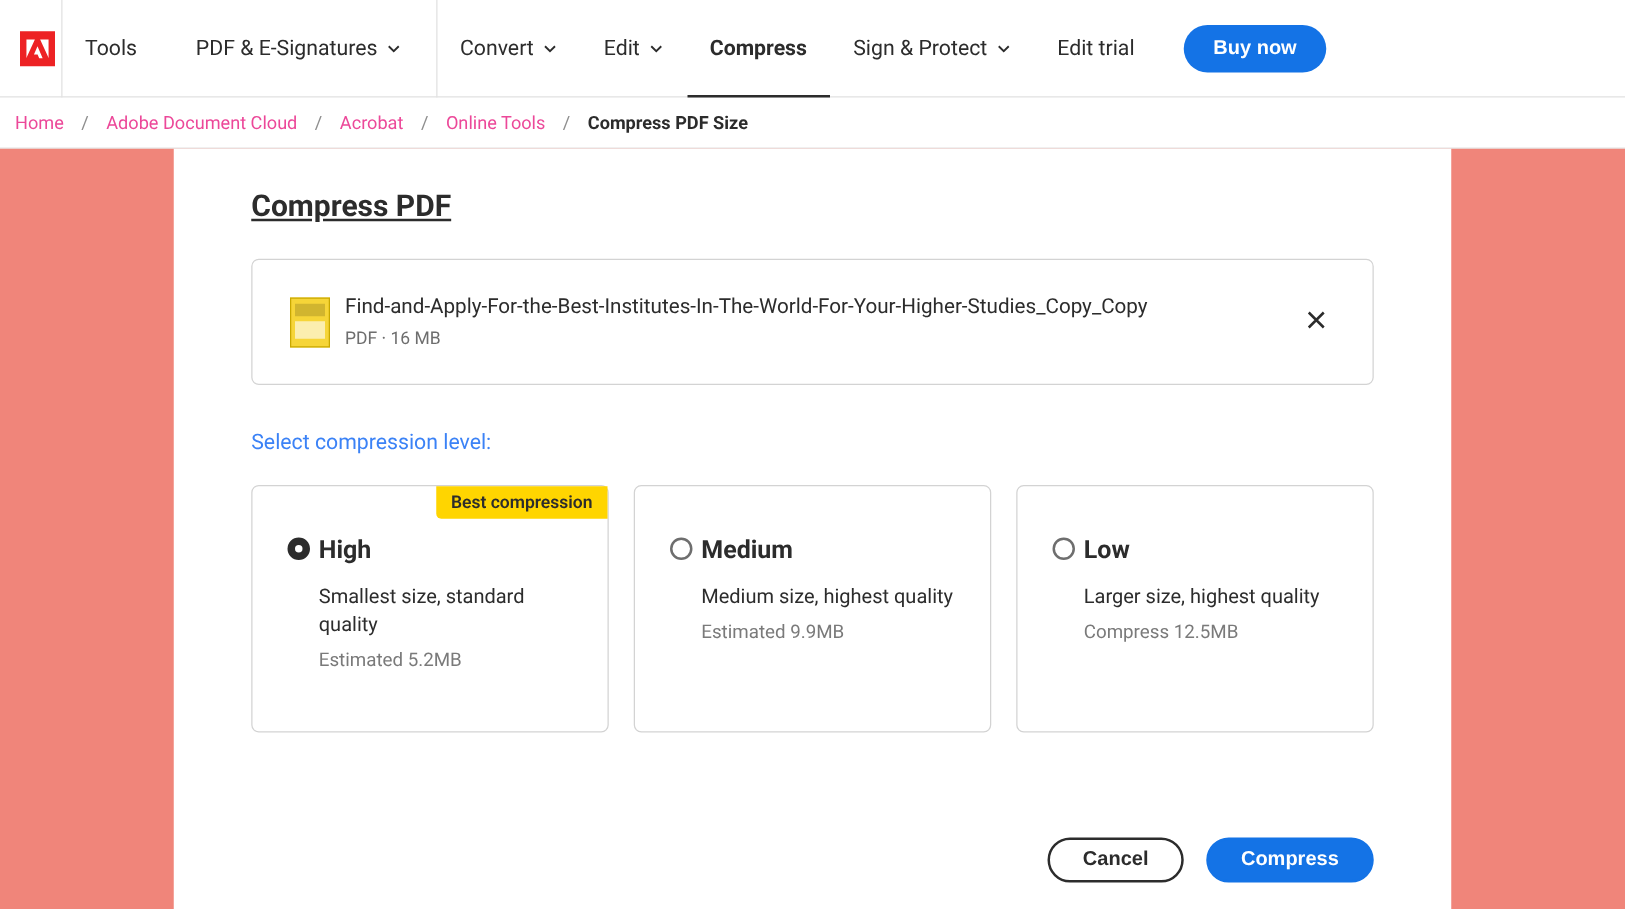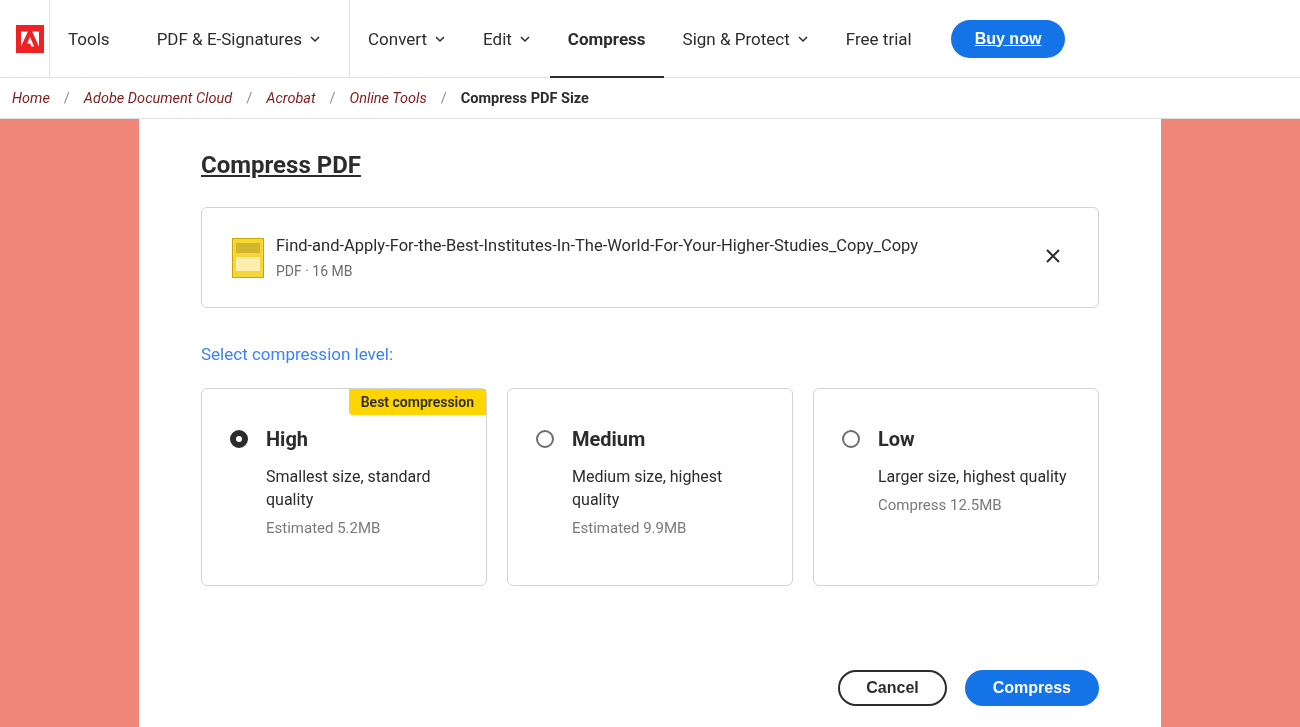--- a/index.html
+++ b/index.html
@@ -9,25 +9,25 @@
     .top-nav { display: flex; align-items: center; height: 78px; border-bottom: 1px solid #e1e1e1; padding: 0 10px 0 10px; }
     .logo-box { width: 40px; height: 78px; display: flex; align-items: center; justify-content: center; border-right: 1px solid #e1e1e1; }
     .logo-inner { width: 28px; height: 28px; background: #ed2224; display: flex; align-items: center; justify-content: center; }
     .logo-inner svg { width: 18px; height: 18px; }
     .nav-item { padding: 0 18px; height: 78px; display: flex; align-items: center; font-size: 17px; color: #2c2c2c; text-decoration: none; border-right: 1px solid transparent; position: relative; cursor: pointer; }
     .nav-item.first { padding-left: 28px; padding-right: 28px; border-right: 1px solid #e1e1e1; height: 78px; }
     .nav-item.active { font-weight: 700; }
     .nav-item.active::after { content: ''; position: absolute; bottom: 0; left: 0; right: 0; height: 2px; background: #2c2c2c; }
     .chevron { margin-left: 7px; width: 12px; height: 12px; display: inline-flex; }
     .chevron svg { width: 12px; height: 12px; }
-    .buy-btn { margin-left: 20px; background: #1473e6; color: #fff; border: none; border-radius: 20px; padding: 10px 24px; font-size: 16px; font-weight: 600; cursor: pointer; text-decoration: underline; }
+    .buy-btn { margin-left: 20px; background: #1473e6; color: #fff; border: none; border-radius: 20px; padding: 10px 24px; font-size: 16px; font-weight: 600; cursor: pointer; }
     
     
     .breadcrumb { display: flex; align-items: center; height: 41px; border-bottom: 1px solid #e1e1e1; padding: 0 12px; font-size: 14.5px; color: #505050; }
-    .breadcrumb a { color: #7f1d1d; text-decoration: none; cursor: pointer; font-style: italic; }
+    .breadcrumb a { color: #ec4899; text-decoration: none; cursor: pointer; }
     .sep { margin: 0 14px; color: #8e8e8e; }
     .breadcrumb .current { font-weight: 700; color: #2c2c2c; }
     
     
     .stage { background: #f0857a; padding: 0; min-height: 608px; display: flex; justify-content: center; }
     .panel { background: #fff; width: 1022px; padding: 32px 62px 40px 62px; }
     
     .page-title { font-size: 24px; font-weight: 700; margin-bottom: 28px; text-decoration: underline; }
     
     .file-card { border: 1px solid #d3d3d3; border-radius: 6px; padding: 28px 30px; display: flex; align-items: center; gap: 12px; }
@@ -36,21 +36,21 @@
     .file-thumb::after { content: ''; position: absolute; bottom: 6px; left: 3px; right: 3px; height: 14px; background: rgba(255,255,255,0.6); }
     .file-info { flex: 1; }
     .file-name { font-size: 16.5px; color: #2c2c2c; margin-bottom: 8px; }
     .file-meta { font-size: 14px; color: #6e6e6e; }
     .close-btn { background: none; border: none; cursor: pointer; padding: 6px; }
     .close-btn svg { width: 18px; height: 18px; }
     
     .select-label { font-size: 17px; color: #3b82f6; margin: 36px 0 24px; }
     
     .options { display: flex; gap: 20px; }
-    .opt { border: 1px solid #d3d3d3; border-radius: 6px; padding: 38px 28px 28px; flex: 1; position: relative; cursor: pointer; min-height: 198px; display: flex; gap: 18px; }
+    .opt { border: 1px solid #d3d3d3; border-radius: 6px; padding: 38px 28px 28px; flex: 1; position: relative; cursor: pointer; min-height: 198px; display: flex; gap: 7px; }
     .badge { position: absolute; top: 0; right: 0; background: #ffd500; color: #2c2c2c; font-size: 14px; font-weight: 600; padding: 5px 12px; border-bottom-left-radius: 4px; }
     .radio { width: 18px; height: 18px; border: 2px solid #6e6e6e; border-radius: 50%; flex-shrink: 0; margin-top: 3px; display: flex; align-items: center; justify-content: center; }
     .radio.checked { border-color: #2c2c2c; border-width: 6px; }
     .opt-content { flex: 1; }
     .opt-title { font-size: 20px; font-weight: 700; margin-bottom: 14px; }
     .opt-desc { font-size: 16px; color: #2c2c2c; margin-bottom: 8px; line-height: 1.45; }
     .opt-est { font-size: 15px; color: #7a7a7a; }
     
     .actions { display: flex; justify-content: flex-end; gap: 18px; margin-top: 84px; }
     .btn { border-radius: 22px; padding: 7px 26px; font-size: 16px; font-weight: 600; cursor: pointer; }
@@ -100,21 +100,21 @@
     </a>
   <a class="nav-item">
     <span>Sign &amp; Protect</span>
     <span class="chevron">
         <svg viewBox="0 0 12 12">
           <path d="M2 4l4 4 4-4" stroke="#2c2c2c" stroke-width="1.5" fill="none"></path>
         </svg>
       </span>
   </a>
   <a class="nav-item">
-      <span>Free trial</span>
+      <span>Edit trial</span>
     </a>
   <button class="buy-btn">Buy now</button>
 </nav>
 
 <div class="breadcrumb">
   <a>Home</a>
   <span class="sep">/</span>
   <a>Adobe Document Cloud</a>
   <span class="sep">/</span>
   <a>Acrobat</a>

